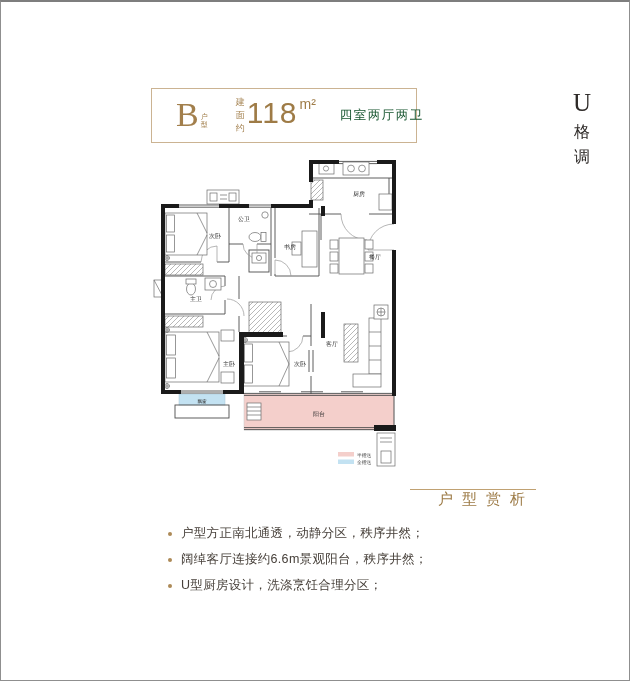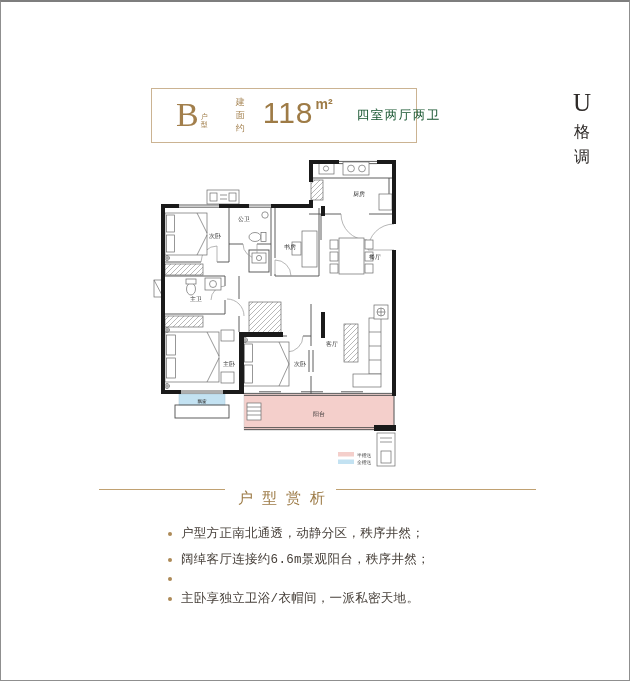--- a/index.html
+++ b/index.html
@@ -13,37 +13,37 @@
     position:absolute;left:150px;top:86px;width:266px;height:55px;
     border:1px solid #cbb392;display:flex;align-items:center;box-sizing:border-box;
   }
   .type-block{display:flex;align-items:flex-end;margin-left:24px;}
   .type-letter{font-family:"Liberation Serif",serif;font-size:34px;line-height:0.9;color:#a27f4c;}
   .type-suffix{width:9px;font-size:7px;line-height:1.15;color:#a27f4c;margin:0 0 2px 2px;word-break:break-all;}
   .div-v1{width:1px;height:28px;background:#dccdb2;margin:0 13px;}
   .div-v2{width:2px;height:34px;background:#b29362;margin:0 12px;}
   .area-block{display:flex;align-items:flex-start;}
   .area-prefix{font-size:9px;color:#a27f4c;margin-right:2px;}
-  .area-value{font-size:30px;color:#9e7b46;letter-spacing:1px;margin-left:16px;}
-  .area-unit{font-size:14px;color:#9e7b46;margin-left:2px;font-weight:bold;}
+  .area-value{font-size:30px;color:#9e7b46;letter-spacing:1px;}
+  .area-unit{font-size:14px;color:#9e7b46;margin-left:2px;}
   .layout-text{font-size:12.5px;color:#14532d;letter-spacing:1.5px;white-space:nowrap;}
   
   .brand{position:absolute;left:566px;top:88px;width:30px;display:flex;flex-direction:column;align-items:center;color:#2e2a28;}
   .brand-logo{font-family:"Liberation Serif",serif;font-size:25px;line-height:1;}
   .brand-char{font-size:16px;margin-top:9px;line-height:1;}
   
   .plan{position:absolute;left:140px;top:152px;}
   
-  .analysis-head{position:absolute;left:98px;top:487px;width:437px;display:flex;align-items:flex-start;}
+  .analysis-head{position:absolute;left:98px;top:487px;width:437px;display:flex;align-items:flex-end;flex-direction:column;}
   .rule{height:1px;background:#c0a172;}
   .rule.l{width:126px;}
   .rule.r{flex:1;}
   .analysis-title{font-size:15px;color:#9c7a45;letter-spacing:9px;margin:0 2px 0 13px;white-space:nowrap;}
   .bullets{position:absolute;left:167px;top:523px;margin:0;padding:0;list-style:none;}
-  .bullets li{display:flex;align-items:center;margin-bottom:9px;font-size:12.5px;color:#47403a;letter-spacing:0.3px;font-family:Liberation Mono, monospace;}
+  .bullets li{display:flex;align-items:center;margin-bottom:9px;font-size:12.5px;color:#47403a;letter-spacing:0.3px;}
   .dot{width:4px;height:4px;border-radius:50%;background:#ad8a57;margin-right:9px;flex:none;}
 </style>
 </head>
 <body>
 
 <div class="page">
 
   <div class="spec-box">
     <div class="type-block">
       <span class="type-letter">B</span>
@@ -253,20 +253,17 @@
     <li>
       <span class="dot"></span>
       <span>户型方正南北通透，动静分区，秩序井然；</span>
     </li>
     <li>
       <span class="dot"></span>
       <span>阔绰客厅连接约6.6m景观阳台，秩序井然；</span>
     </li>
     <li>
       <span class="dot"></span>
-    </li>
-    <li>
-      <span class="dot"></span>
-      <span>主卧享独立卫浴/衣帽间，一派私密天地。</span>
+      <span>U型厨房设计，洗涤烹饪合理分区；</span>
     </li>
   </ul>
 
 </div>
 
 </body></html>

